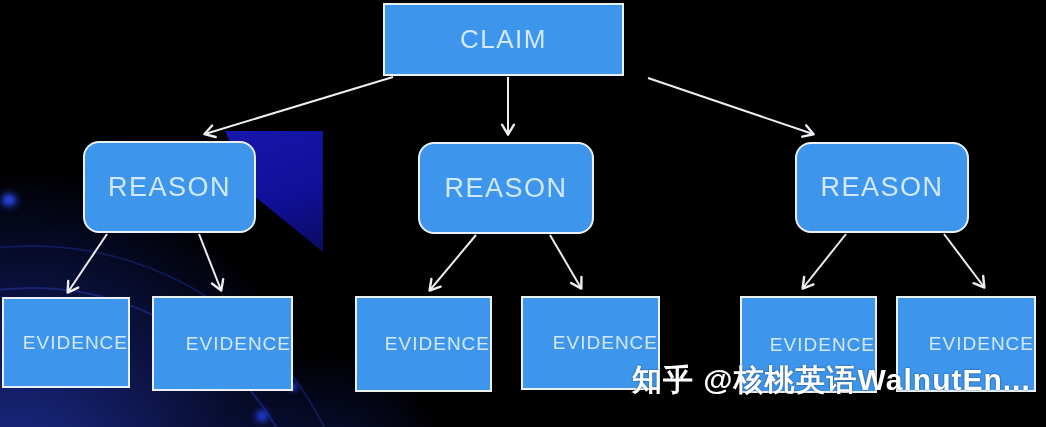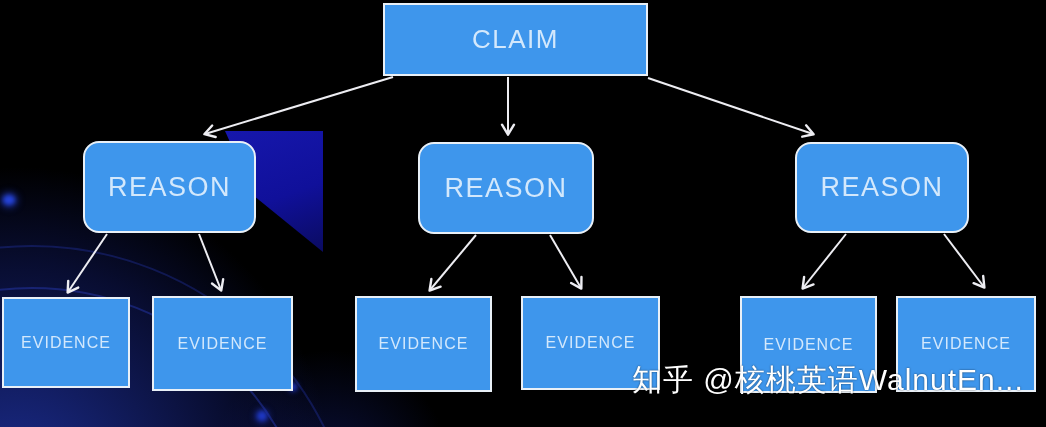--- a/index.html
+++ b/index.html
@@ -44,37 +44,37 @@
     position: absolute; z-index: 3;
     background: #3E96EC;
     border: 2px solid #E9F0F7;
     box-sizing: border-box;
     display: flex; align-items: center; justify-content: center;
     color: #D3E8FC;
     letter-spacing: 1.5px;
   }
   .node-claim    { font-size: 26px; }
   .node-reason   { font-size: 27px; border-radius: 16px; }
-  .node-evidence { font-size: 16px; letter-spacing: 1px; }
+  .node-evidence { font-size: 19px; letter-spacing: 1px; justify-content: flex-end; }
 
-  #node-claim     { left: 383px; top: 3px;   width: 265px; height: 73px; }
+  #node-claim     { left: 383px; top: 3px;   width: 241px; height: 73px; }
   #node-reason-1  { left: 83px;  top: 141px; width: 173px; height: 92px; }
   #node-reason-2  { left: 418px; top: 142px; width: 176px; height: 92px; }
   #node-reason-3  { left: 795px; top: 142px; width: 174px; height: 91px; }
   #node-evidence-1 { left: 2px;   top: 297px; width: 128px; height: 91px; }
   #node-evidence-2 { left: 152px; top: 296px; width: 141px; height: 95px; }
   #node-evidence-3 { left: 355px; top: 296px; width: 137px; height: 96px; }
   #node-evidence-4 { left: 521px; top: 296px; width: 139px; height: 94px; }
   #node-evidence-5 { left: 740px; top: 296px; width: 137px; height: 97px; }
   #node-evidence-6 { left: 896px; top: 296px; width: 140px; height: 96px; }
 
   
   #watermark {
     position: absolute; left: 632px; top: 360px; z-index: 4;
-    color: #FFFFFF; font-size: 30px; font-weight: 400;
+    color: #FFFFFF; font-size: 30px; font-weight: 700;
     letter-spacing: 1px; white-space: nowrap;
     text-shadow: 0 0 2px rgba(0,0,0,0.6);
     text-align: center;
   }
 </style>
 </head>
 <body>
 
 <div id="stage">
 

